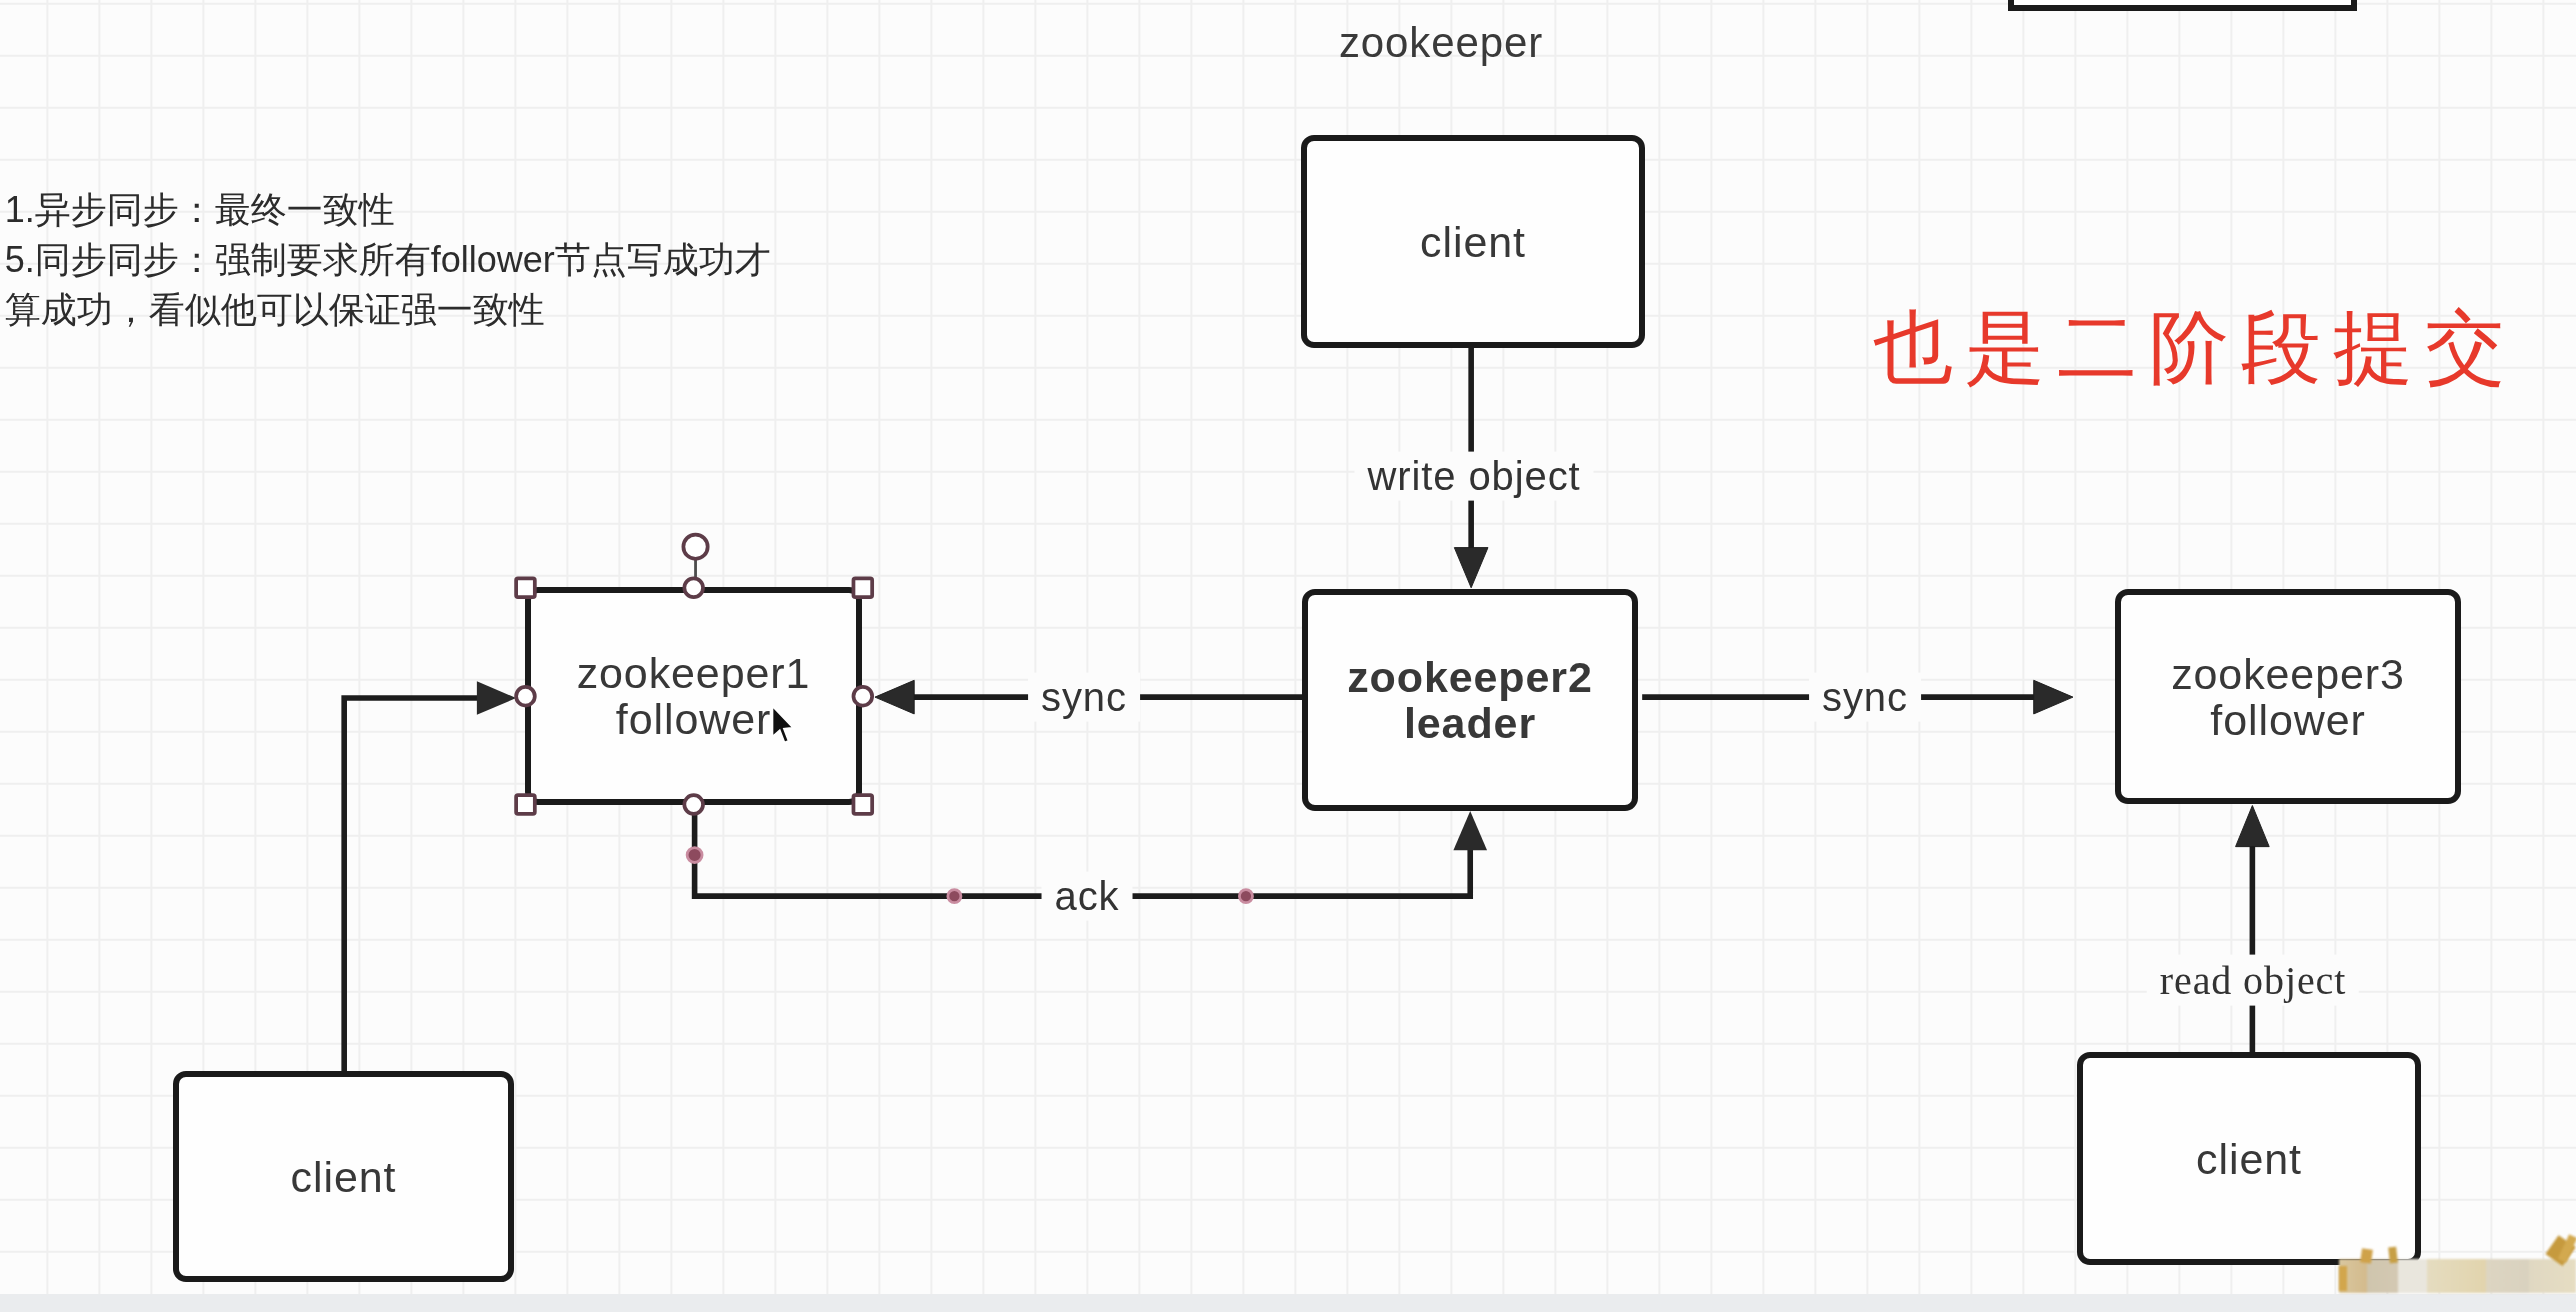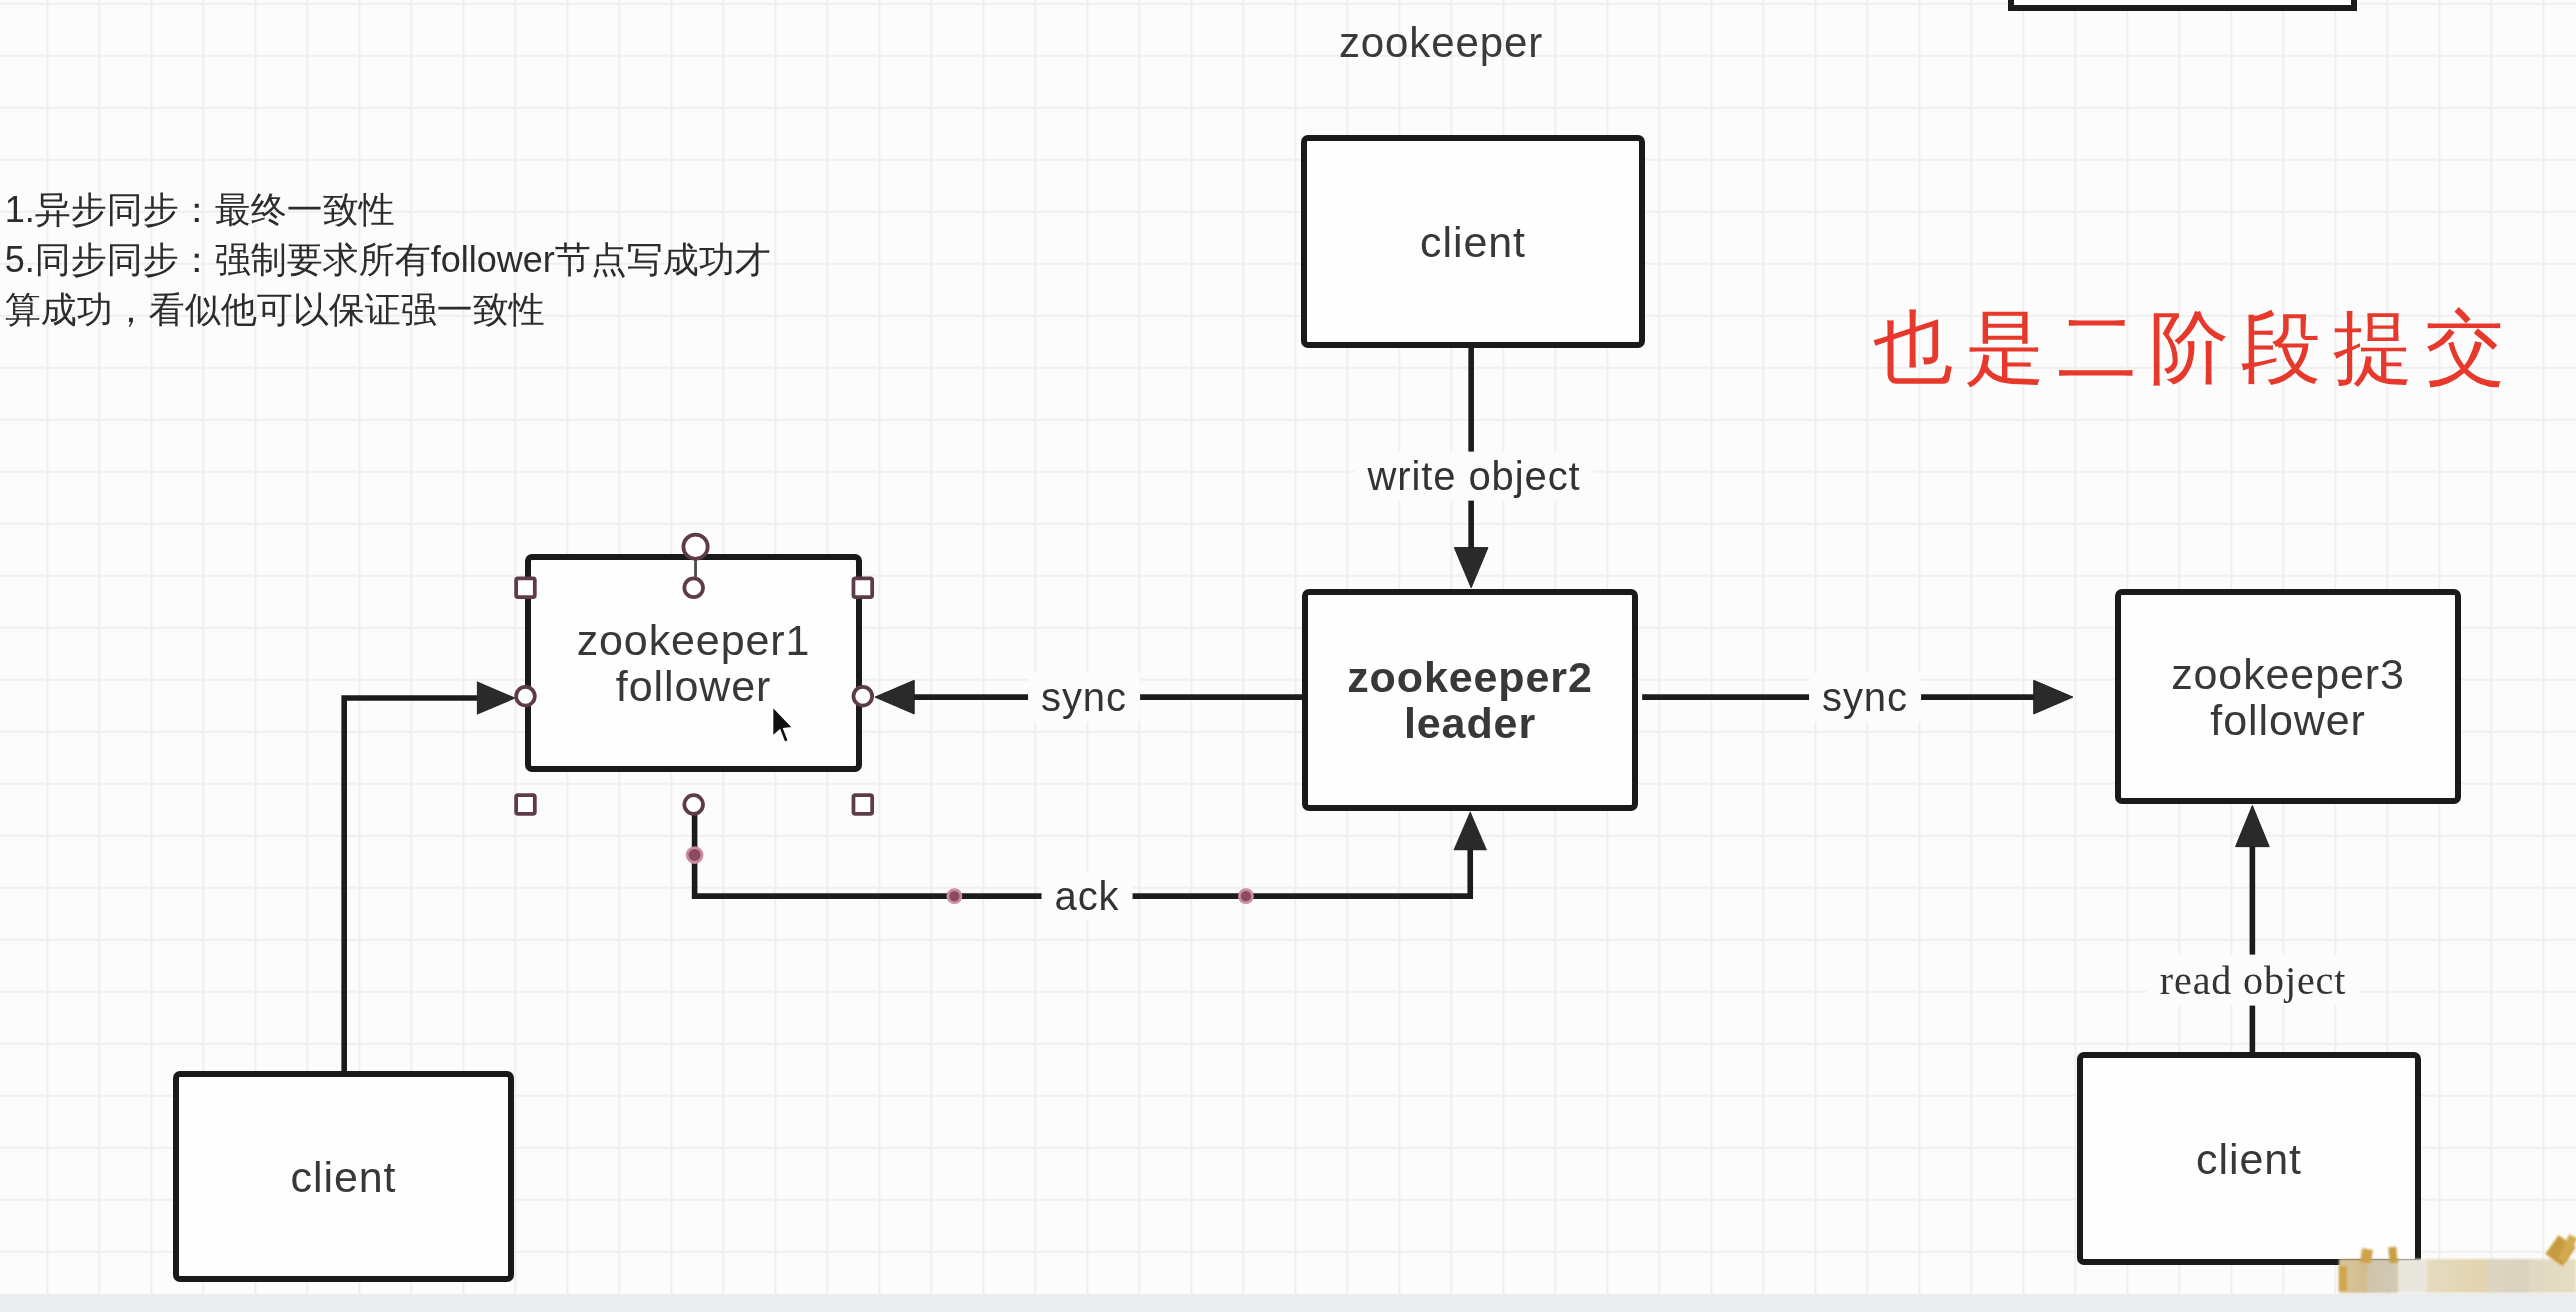--- a/index.html
+++ b/index.html
@@ -15,21 +15,21 @@
       linear-gradient(#efefef 1.9px, transparent 1.9px),
       linear-gradient(90deg, #efefef 1.9px, transparent 1.9px);
     background-size:52px 52px;
     background-position:-5.6px 2.8px;
   }
   svg.layer{position:absolute;left:0;top:0;width:2576px;height:1312px;}
   #edge-layer{z-index:1;}
   #overlay-layer{z-index:6;pointer-events:none;}
   .node{
     position:absolute;z-index:2;
-    background:#fefefe;border:6.5px solid #1a1a1a;border-radius:7px;
+    background:#fefefe;border:6.5px solid #1a1a1a;border-radius:13px;
     display:flex;flex-direction:column;align-items:center;justify-content:center;
     color:#383838;font-size:43px;letter-spacing:0.9px;line-height:46px;
     box-sizing:border-box;text-align:center;
   }
   .node .nline{display:block;}
   .edge-label{
     position:absolute;z-index:3;transform:translate(-50%,-50%);
     background:#fcfcfc;padding:1.9px 13px;white-space:nowrap;
     color:#333333;font-size:40px;letter-spacing:0.9px;
   }
@@ -100,21 +100,21 @@
     <g stroke="#1c1c1c" fill="none">
       <polyline points="368,1148 368,747 512,747" stroke-width="6"></polyline>
       <polygon points="552,747 510,729 510,765" fill="#2a2a2a" stroke="none"></polygon>
     </g>
   </svg>
 
   <div class="node" style="left:1301px;top:135px;width:344px;height:213px;">
     <span class="nline">client</span>
   </div>
 
-  <div class="node" style="left:525px;top:554px;width:337px;height:218px;">
+  <div class="node" style="left:525px;top:587px;width:337px;height:218px;">
     <span class="nline">zookeeper1</span>
     <span class="nline">follower</span>
   </div>
 
   <div class="node" style="left:1302px;top:589px;width:336px;height:222px;font-weight:bold;">
     <span class="nline">zookeeper2</span>
     <span class="nline">leader</span>
   </div>
 
   <div class="node" style="left:2075px;top:589px;width:346px;height:215px;margin-left:40px;">

